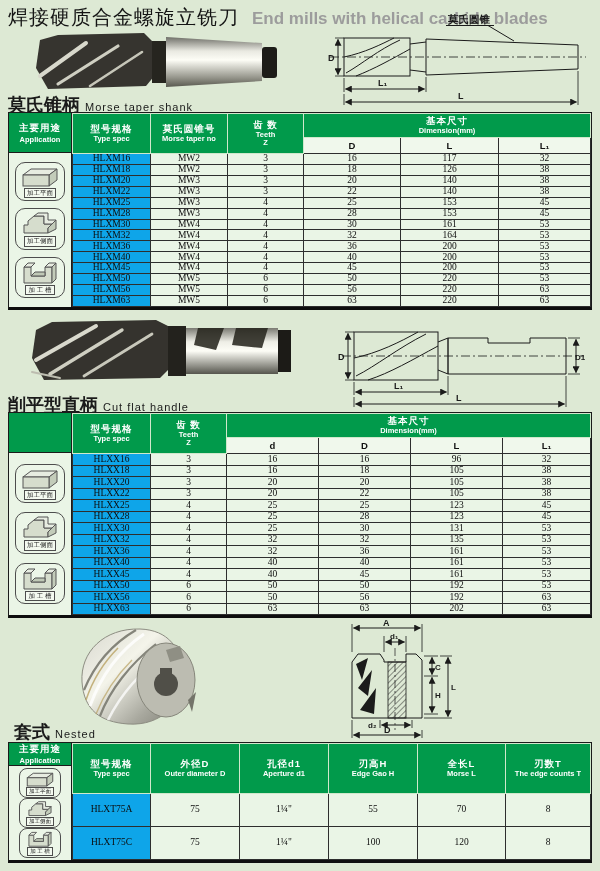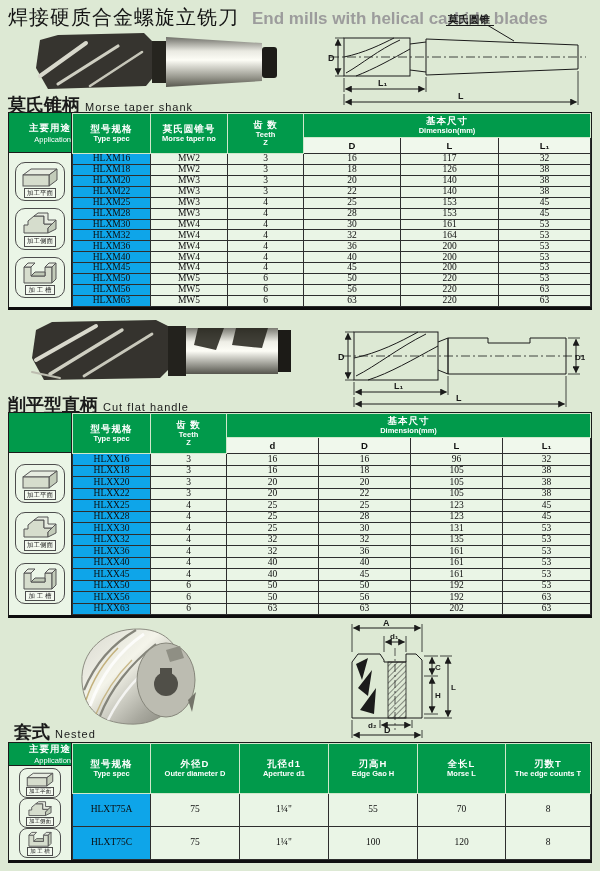--- a/index.html
+++ b/index.html
@@ -16,23 +16,23 @@
   .sec-label .zh{font-size:18px;font-weight:bold}
   .sec-label .en{font-size:11px;margin-left:5px;letter-spacing:1px}
 
   
   .art{position:absolute}
   .diag text{font-family:"Liberation Sans",sans-serif;font-weight:bold;fill:#1b1b1b}
 
   
   .tblock{position:absolute;left:8px;width:584px;display:flex;border:1px solid #1b1b1b;border-bottom:3px solid #0e0e0e;background:#eaf5e6}
   .appcol{flex:0 0 63px;width:63px;border-right:1px solid #1b1b1b;display:flex;flex-direction:column;background:#eaf5e6}
-  .apphead{background:#019a4b;color:#fff;text-align:right;display:flex;flex-direction:column;justify-content:center;border-bottom:1px solid #1b1b1b}
+  .apphead{background:#019a4b;color:#fff;text-align:center;display:flex;flex-direction:column;justify-content:center;border-bottom:1px solid #1b1b1b}
   .apphead .zh{font-size:9.5px;font-weight:bold;letter-spacing:1px}
-  .apphead .en{font-size:7.5px;font-weight:normal}
+  .apphead .en{font-size:7.5px;font-weight:bold}
   .t1 .apphead,.t2 .apphead{height:40px}
   .t3 .apphead{height:50px}
   .appbody{flex:1;display:flex;flex-direction:column;justify-content:space-evenly;align-items:center;padding:2px 0}
   .appicon{width:50px;border:1.4px solid #4d4d4d;border-radius:10px;display:flex;flex-direction:column;align-items:center;padding:3px 2px 2px;background:#ecf6e8}
   .applabel{font-size:6.5px;border:1px solid #4d4d4d;background:#f4faf0;line-height:1.3;padding:0 2px;margin-top:-2px;white-space:nowrap;color:#1a1a1a}
   .t3 .appicon{width:42px;border-radius:8px;padding:2px 2px 1px}
   .t3 .applabel{font-size:5.5px}
 
   table.dtable{flex:1;border-collapse:collapse;table-layout:fixed;height:100%}
   .dtable th,.dtable td{text-align:center;vertical-align:middle;padding:0;overflow:hidden}

